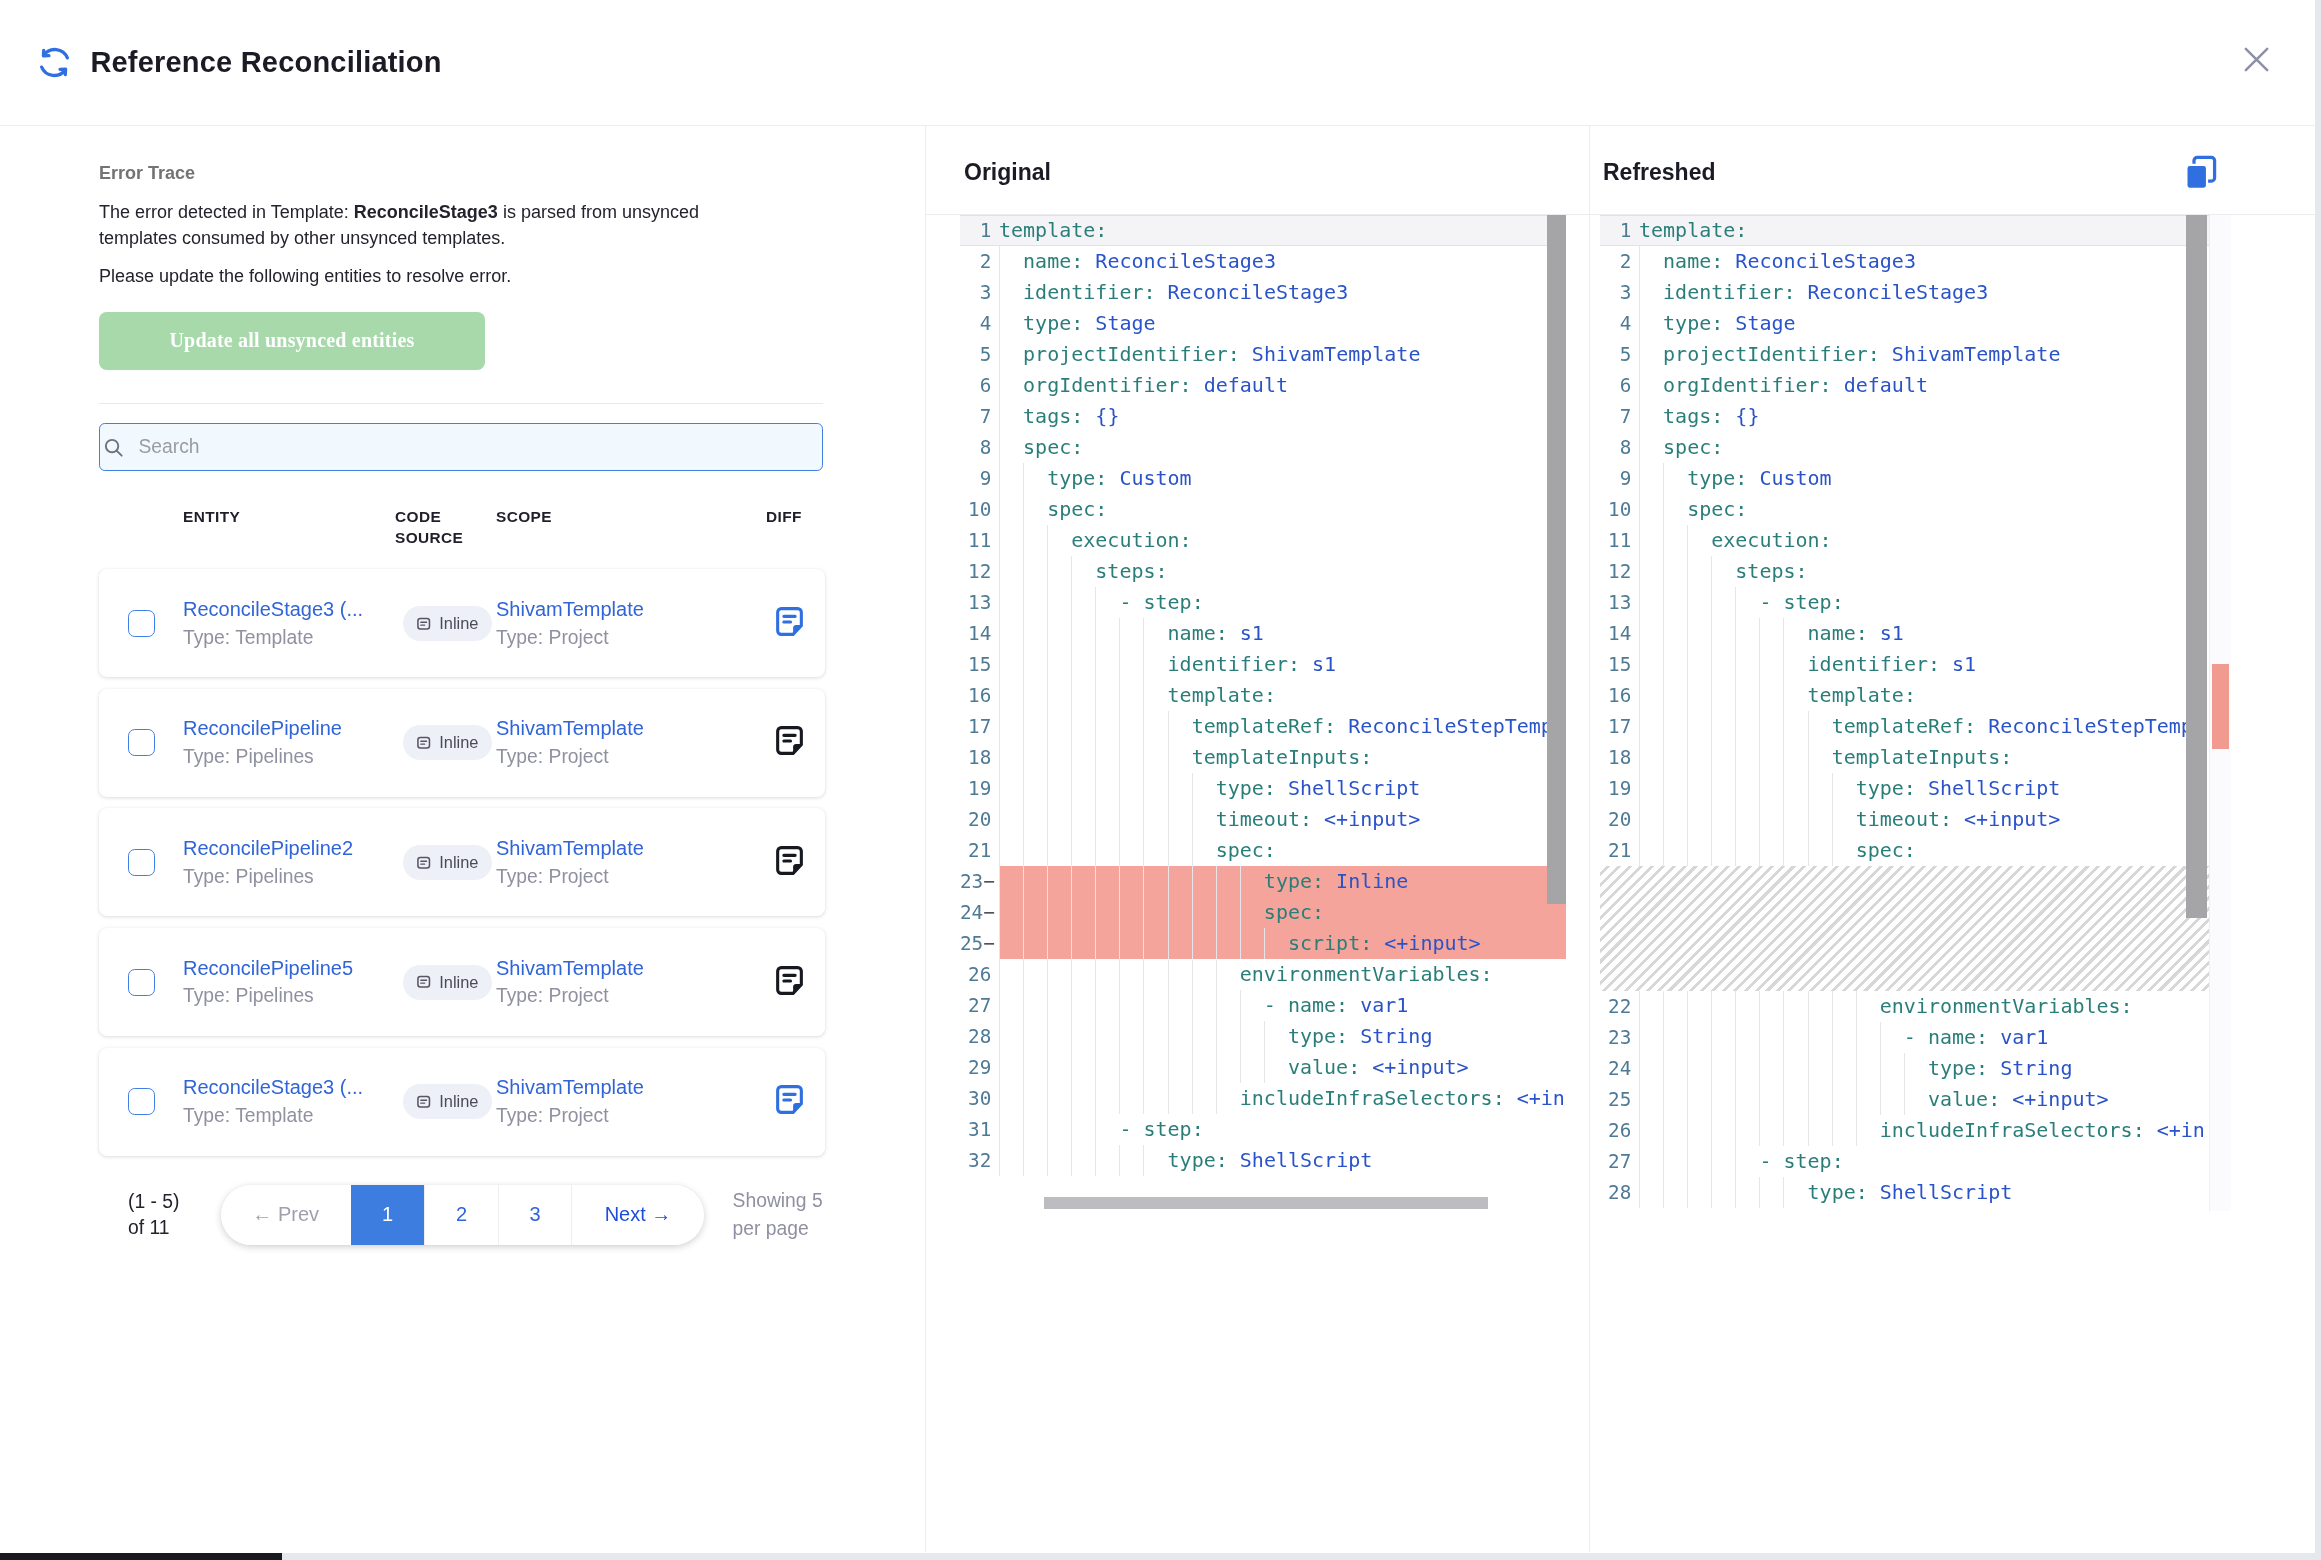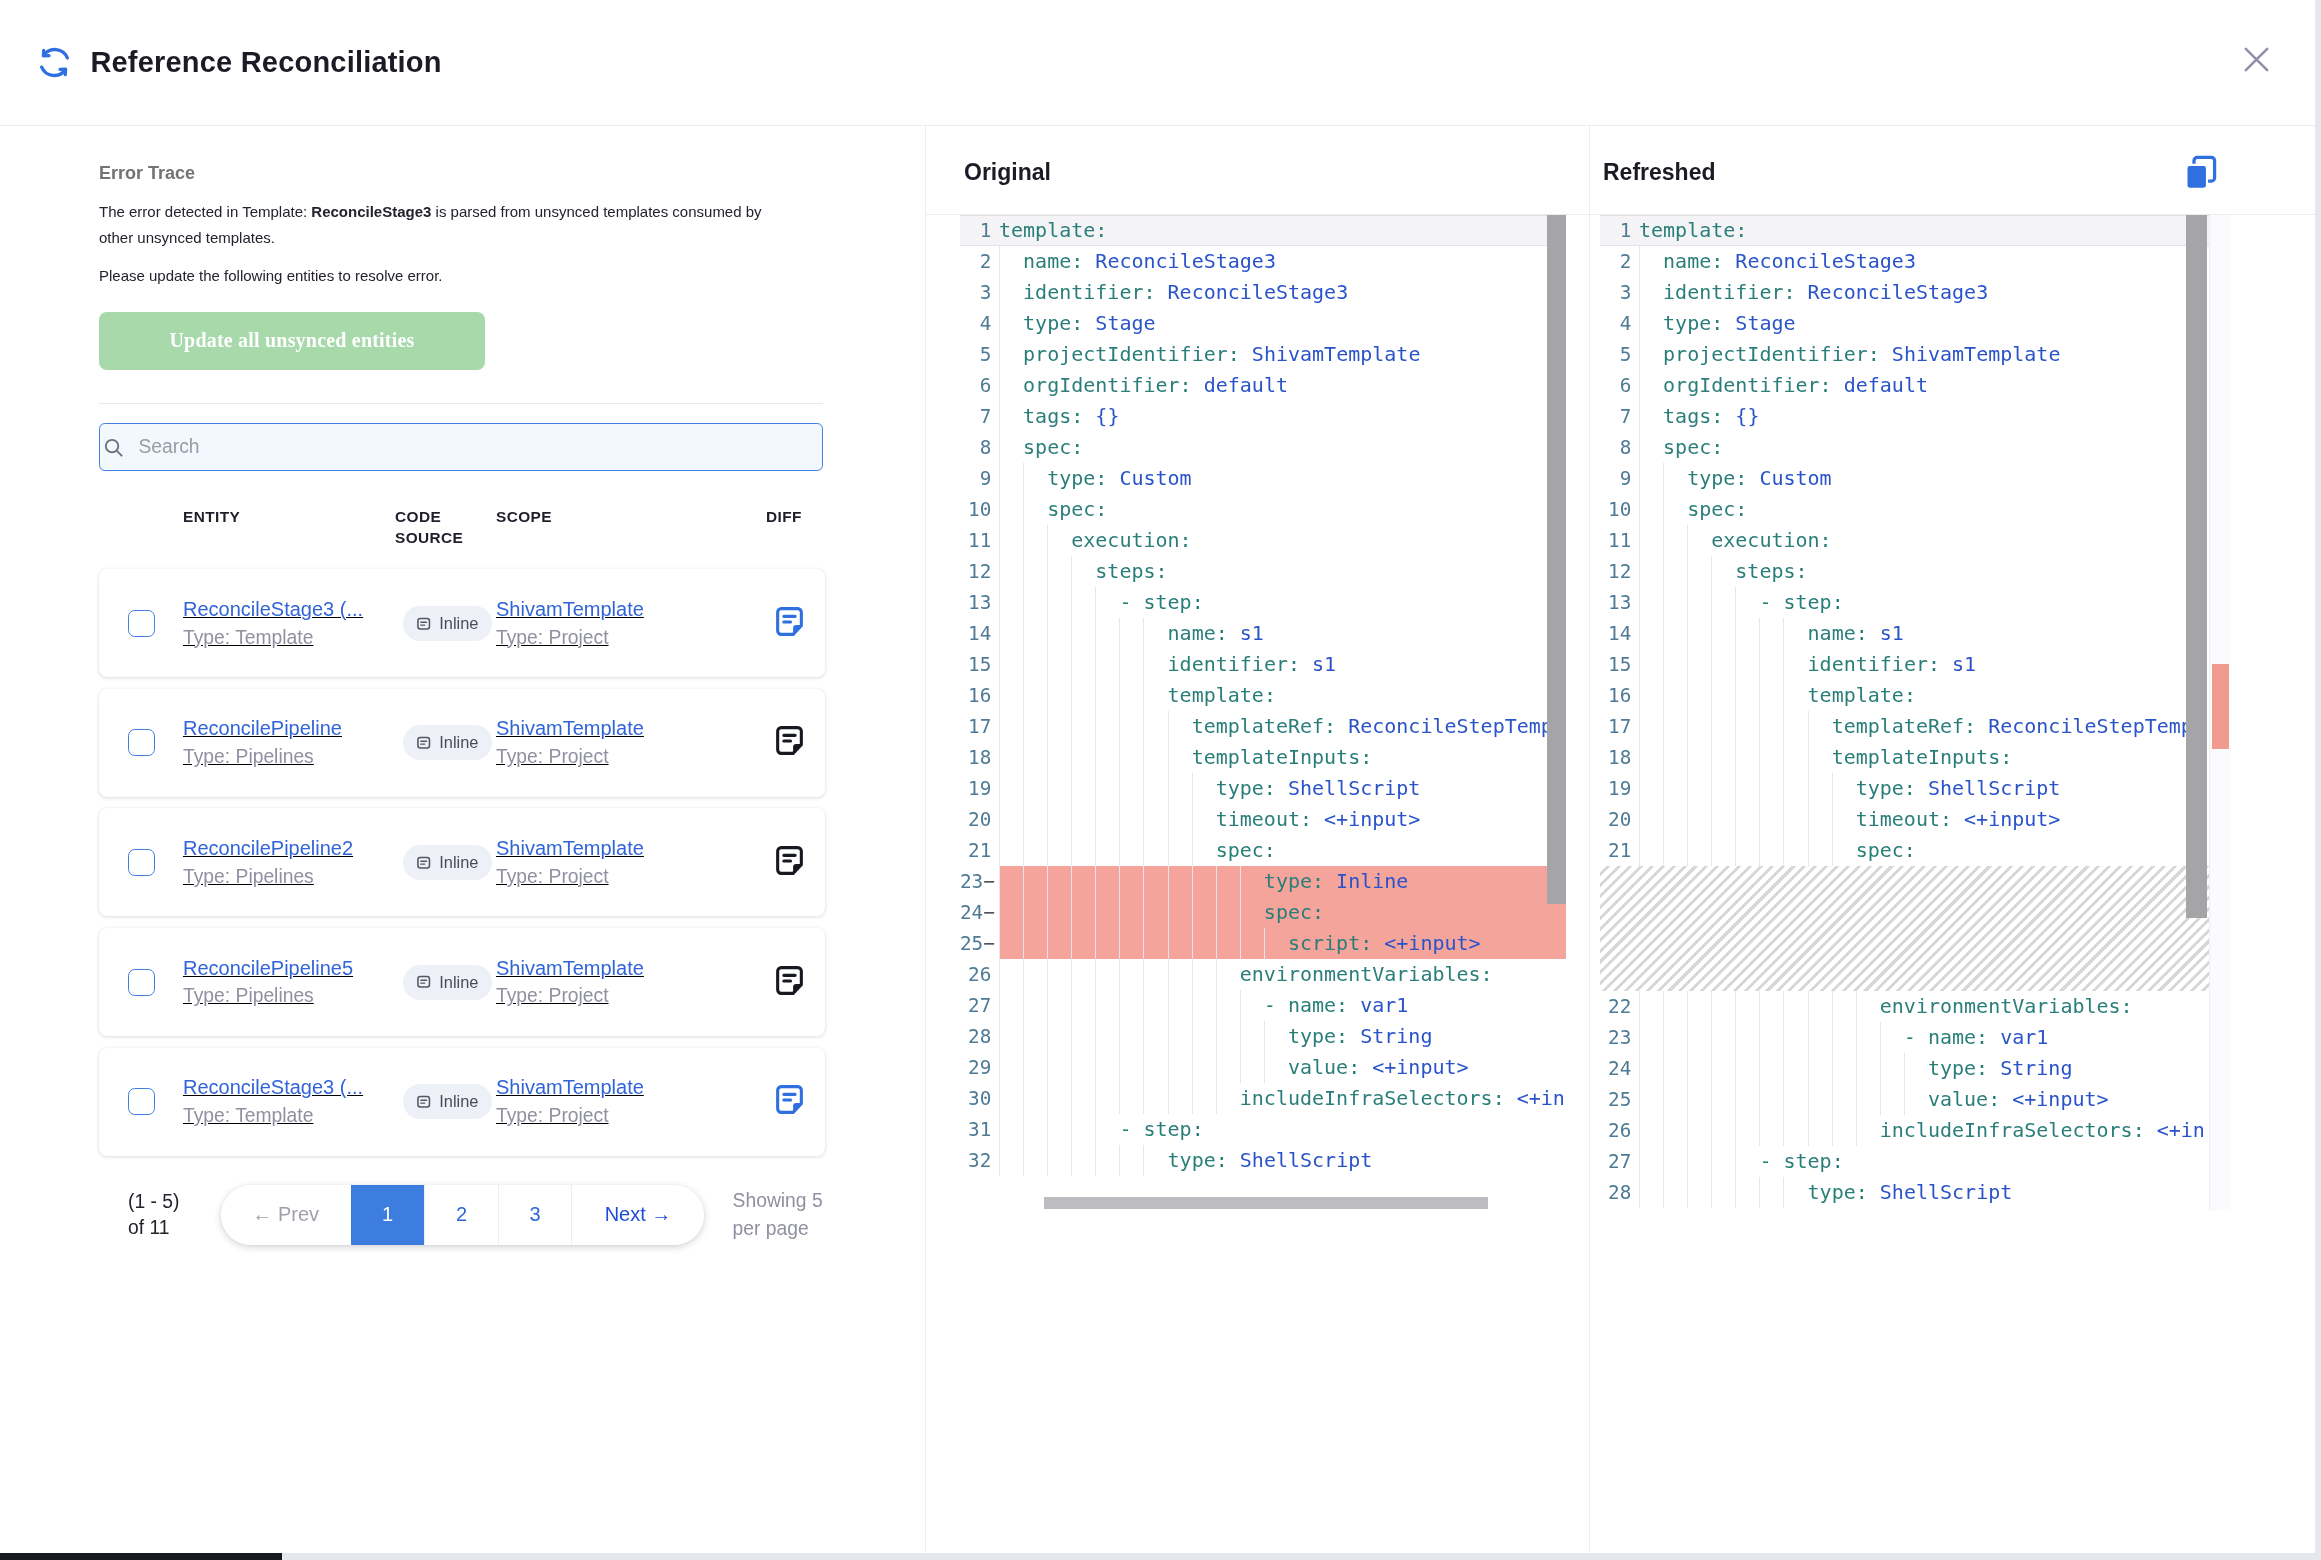--- a/index.html
+++ b/index.html
@@ -11,34 +11,34 @@
 
   
   .hdr { position:absolute; left:0; top:0; width:100%; height:126px; display:flex; align-items:center; padding-left:36px; border-bottom:1px solid #ececf1; background:#fff; }
   .refresh-ic { width:37px; height:37px; margin-right:17.4px; flex:none; }
   .hdr h1 { font-size:29px; font-weight:700; color:#1b1b26; letter-spacing:0.2px; }
   .close-btn { position:absolute; right:41px; top:42px; width:35px; height:35px; background:none; border:none; cursor:pointer; }
 
   
   .left { position:absolute; left:99px; top:126px; width:726px; }
   .left h2 { margin-top:37px; font-size:18px; font-weight:700; color:#737373; }
-  .desc { margin-top:15.4px; font-size:15px; line-height:26px; color:#23232e; width:676px; }
+  .desc { margin-top:15.4px; font-size:18px; line-height:26px; color:#23232e; width:676px; }
   .desc + .desc { margin-top:11.6px; }
   .update-btn { display:block; margin-top:23px; width:386px; height:58px; background:#a7d9ab; color:#ffffff; border:none; border-radius:7.7px; font-family:Liberation Serif, serif; font-size:20px; font-weight:700; letter-spacing:0.2px; cursor:default; }
   .hr { margin-top:33px; width:724px; border-top:1px solid #e8e8ed; }
   .search { margin-top:19.3px; width:724px; height:48px; border:1.9px solid #4080e4; background:#f1f9ff; border-radius:5.8px; display:flex; align-items:center; padding:0 2px; }
   .search svg { flex:none; margin-right:13.5px; }
   .search input { flex:1; border:none; outline:none; background:transparent; font-family:"Liberation Sans",sans-serif; font-size:19.3px; color:#33333d; }
   .search input::placeholder { color:#9b9ba3; }
 
   .tgrid { display:grid; grid-template-columns:84px 212px 101px 270px 1fr; align-items:center; }
   .thead { margin-top:35px; align-items:start; font-size:15.4px; font-weight:700; letter-spacing:0.4px; color:#1f1f2b; line-height:21px; }
   .thead .th-cs { width:70px; }
   .rows { margin-top:21px; }
-  .card { height:108px; background:#fff; border-radius:7.7px; box-shadow:0 1px 3.9px rgba(40,41,61,.16), 0 0 1px rgba(40,41,61,.08); margin-bottom:11.6px;text-decoration:underline; }
+  .card { height:108px; background:#fff; border-radius:7.7px; box-shadow:0 1px 3.9px rgba(40,41,61,.16), 0 0 1px rgba(40,41,61,.08); margin-bottom:11.6px; }
   .cbx { width:27px; height:27px; margin-left:29px; border:1.9px solid #4080e4; border-radius:6.8px; background:#fff; cursor:pointer; }
   .ent a, .scp a { font-size:20px; color:#3064d8; text-decoration:none; font-weight:500; cursor:pointer; white-space:nowrap; }
   .sub { margin-top:5.8px; font-size:19.3px; color:#8f90a0; white-space:nowrap; }
   .badge { display:inline-flex; align-items:center; gap:7.7px; margin-left:7.7px; height:35px; padding:0 13.5px; background:#eef0f8; border-radius:17.4px; font-size:16.4px; color:#4a4b57; white-space:nowrap; }
   .diffic { margin-left:5.8px; width:35px; height:35px; cursor:pointer; background:none; border:none; padding:0; }
   .diffic.blue { color:#2f6fe0; }
   .diffic.dark { color:#171921; }
 
   .pager { margin-top:29px; display:flex; align-items:center; }
   .range { width:66px; margin-left:29px; font-size:19.3px; line-height:26px; color:#23232e; }

